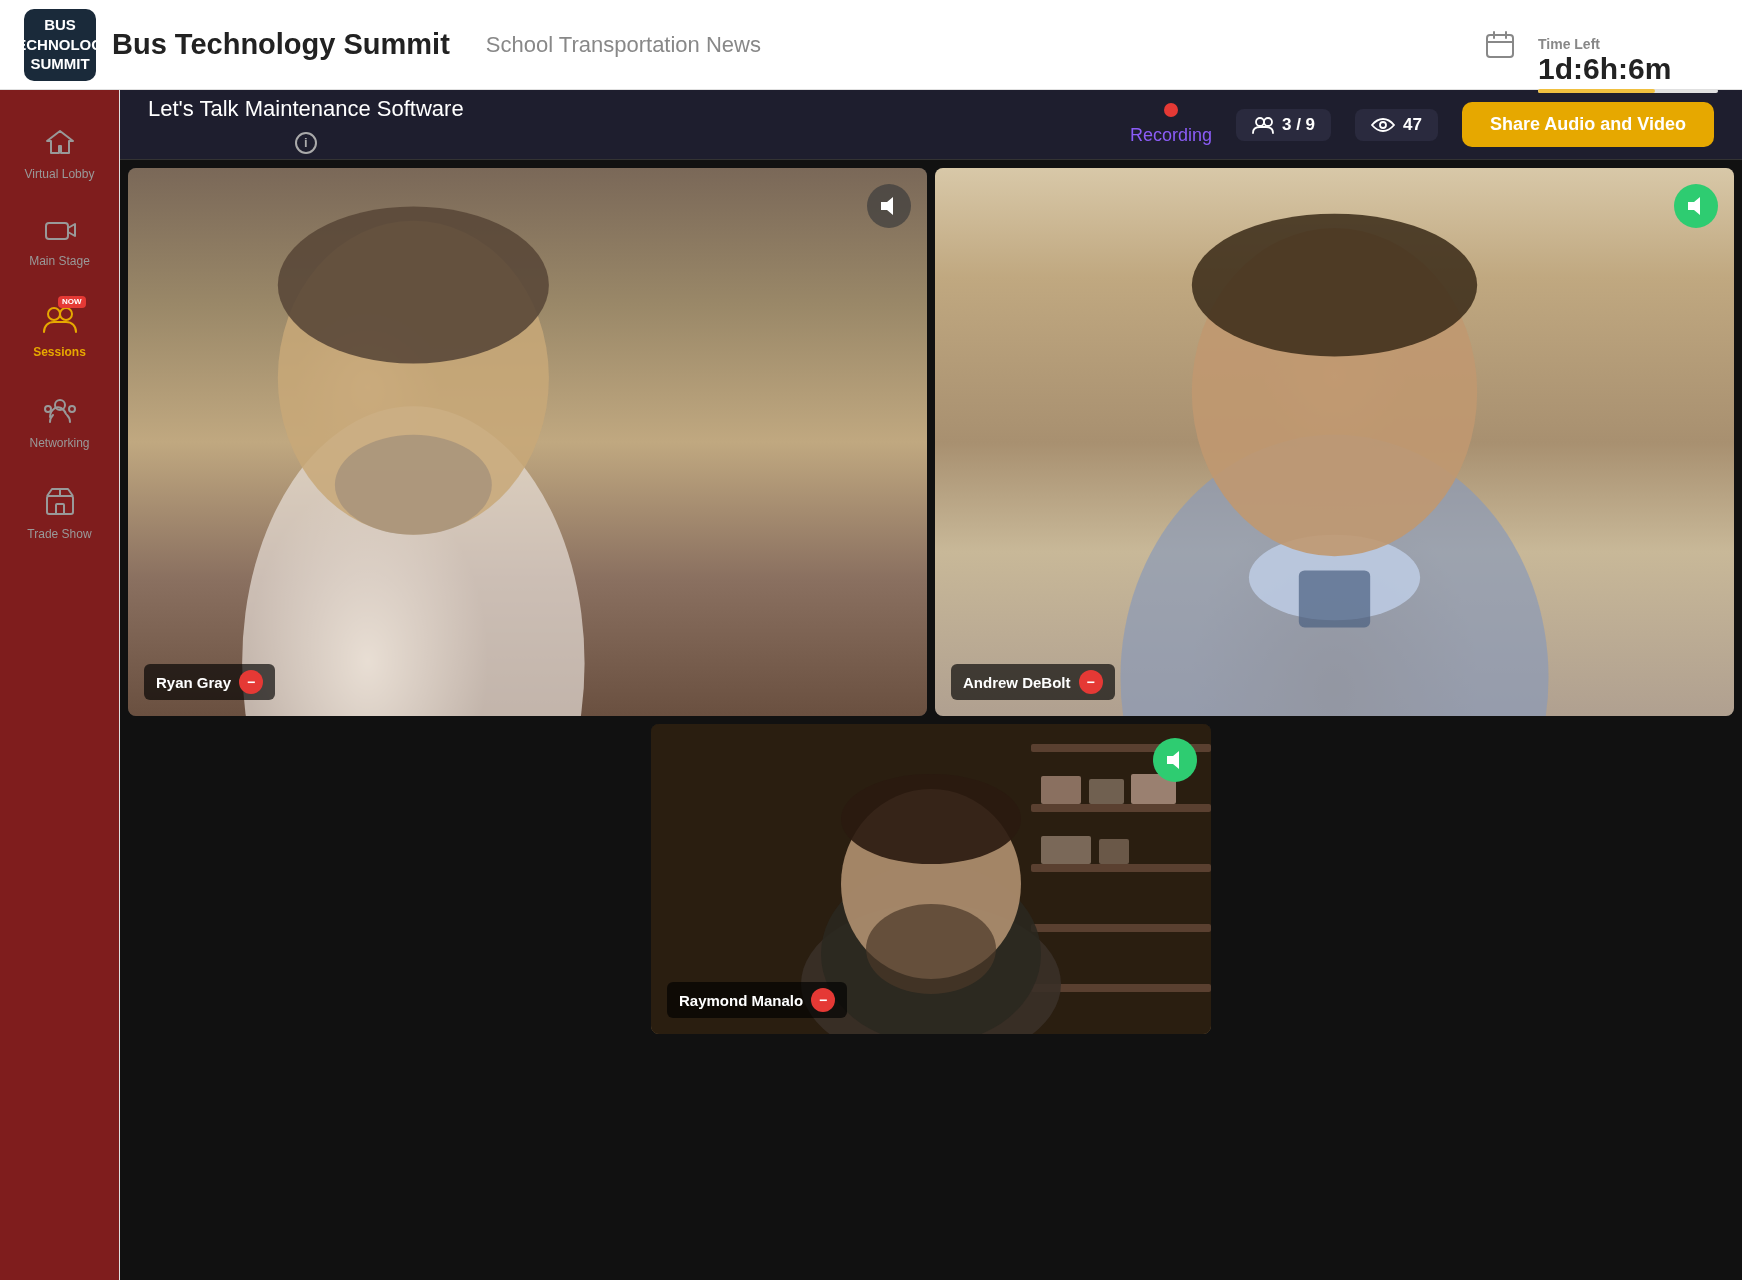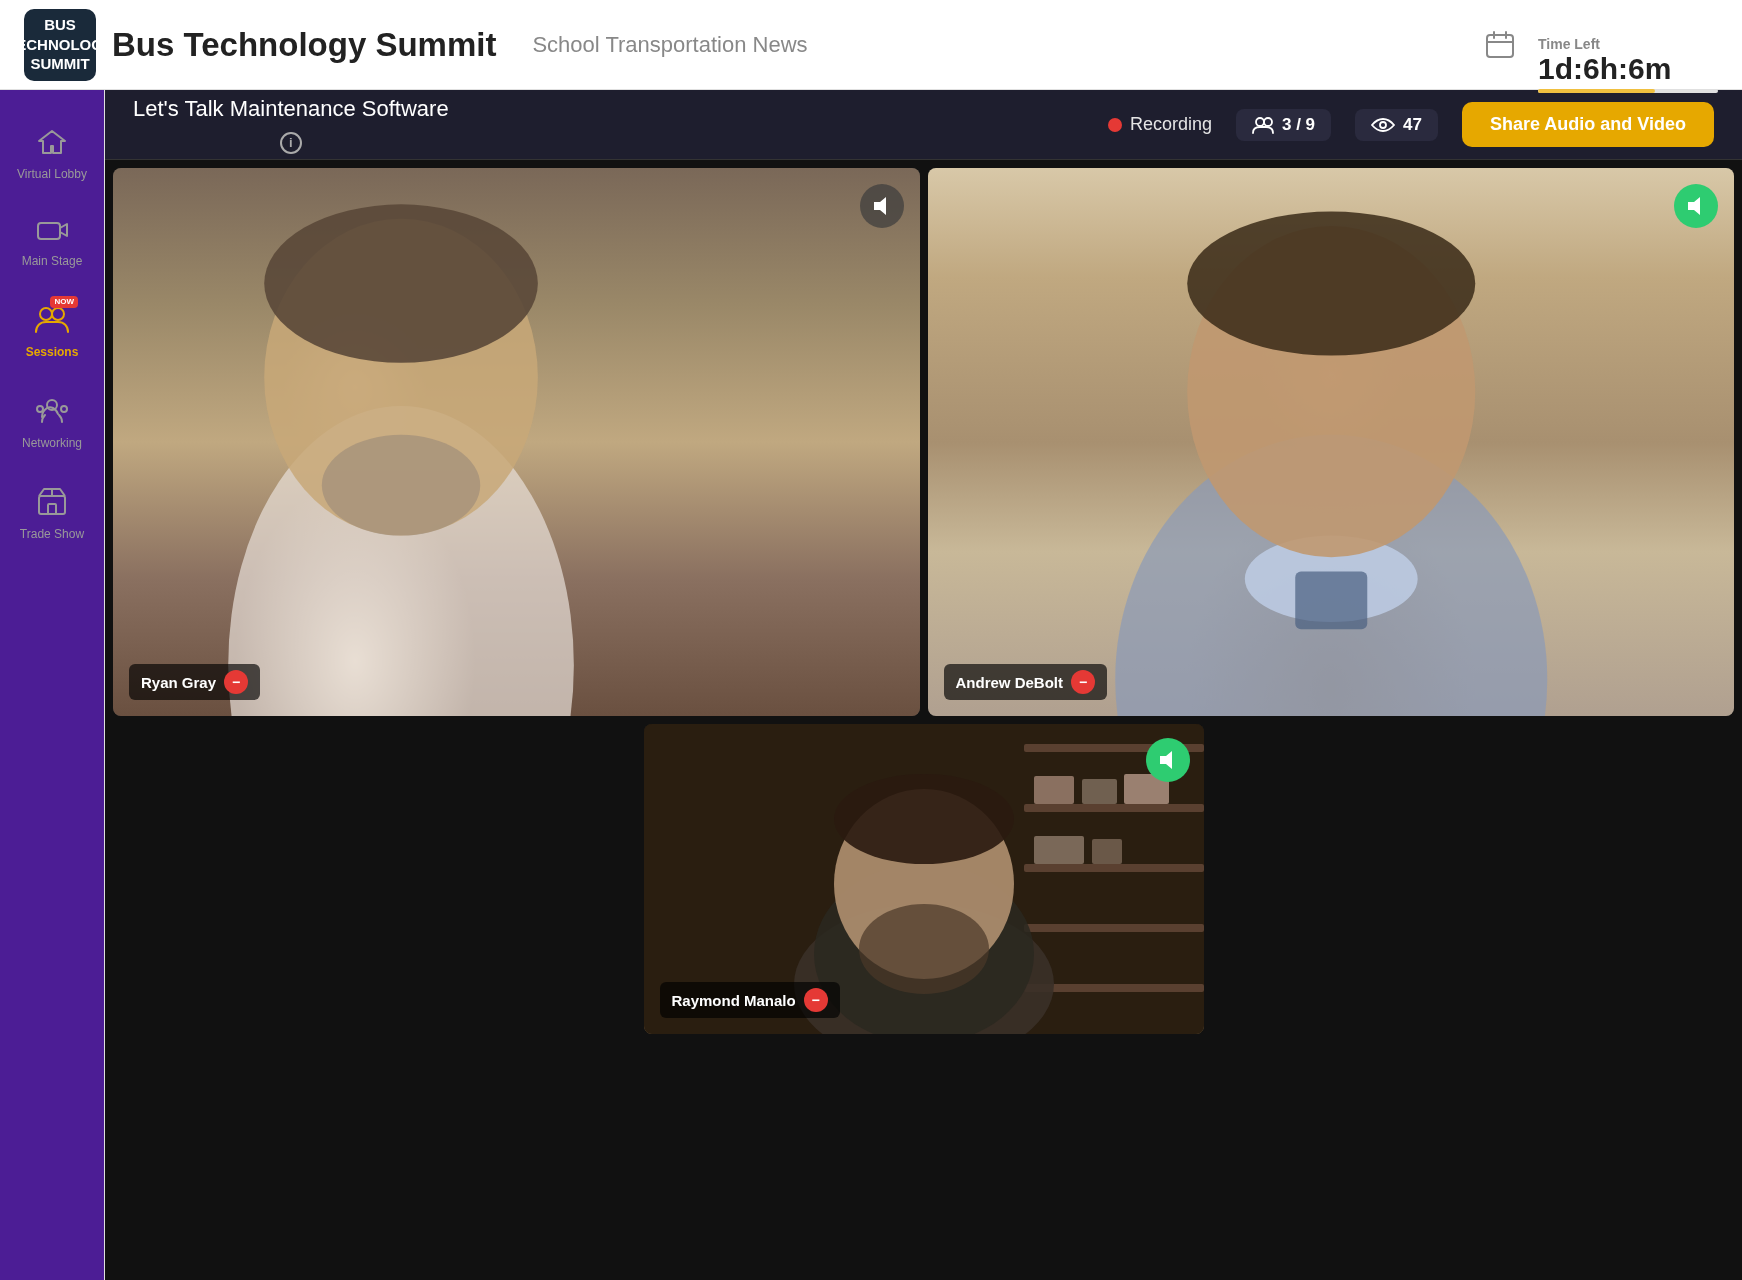--- a/index.html
+++ b/index.html
@@ -36,21 +36,21 @@
       align-items: center;
       justify-content: center;
       color: white;
       font-size: 15px;
       font-weight: bold;
       text-align: center;
       line-height: 1.3;
       padding: 6px;
     }
     .app-title {
-      font-size: 33px;
+      font-size: 29px;
       font-weight: 700;
       color: #222;
     }
     .app-subtitle {
       font-size: 22px;
       color: #888;
       margin-left: 20px;
     }
     .header-right {
       margin-left: auto;
@@ -98,22 +98,22 @@
     }
 
     
     .main-layout {
       display: flex;
       height: calc(1280px - 90px);
     }
 
     
     .sidebar {
-      width: 105px;
-      background: #4c1d95;
+      width: 120px;
+      background: #7f1d1d;
       border-right: 1px solid #e0e0e0;
       display: flex;
       flex-direction: column;
       align-items: center;
       padding-top: 20px;
       gap: 0;
     }
     .sidebar-item {
       display: flex;
       flex-direction: column;
@@ -191,22 +191,23 @@
       color: #aaa;
       font-size: 13px;
       font-weight: bold;
       cursor: pointer;
     }
     .recording-badge {
       display: flex;
       align-items: center;
       gap: 8px;
       margin-left: auto;
-      color: #e5e5e5;
+      color: #8b5cf6;
       font-size: 18px;
+      flex-direction: column;
     }
     .rec-dot {
       width: 14px;
       height: 14px;
       background: #e53935;
       border-radius: 50%;
     }
     .attendees-badge {
       display: flex;
       align-items: center;

